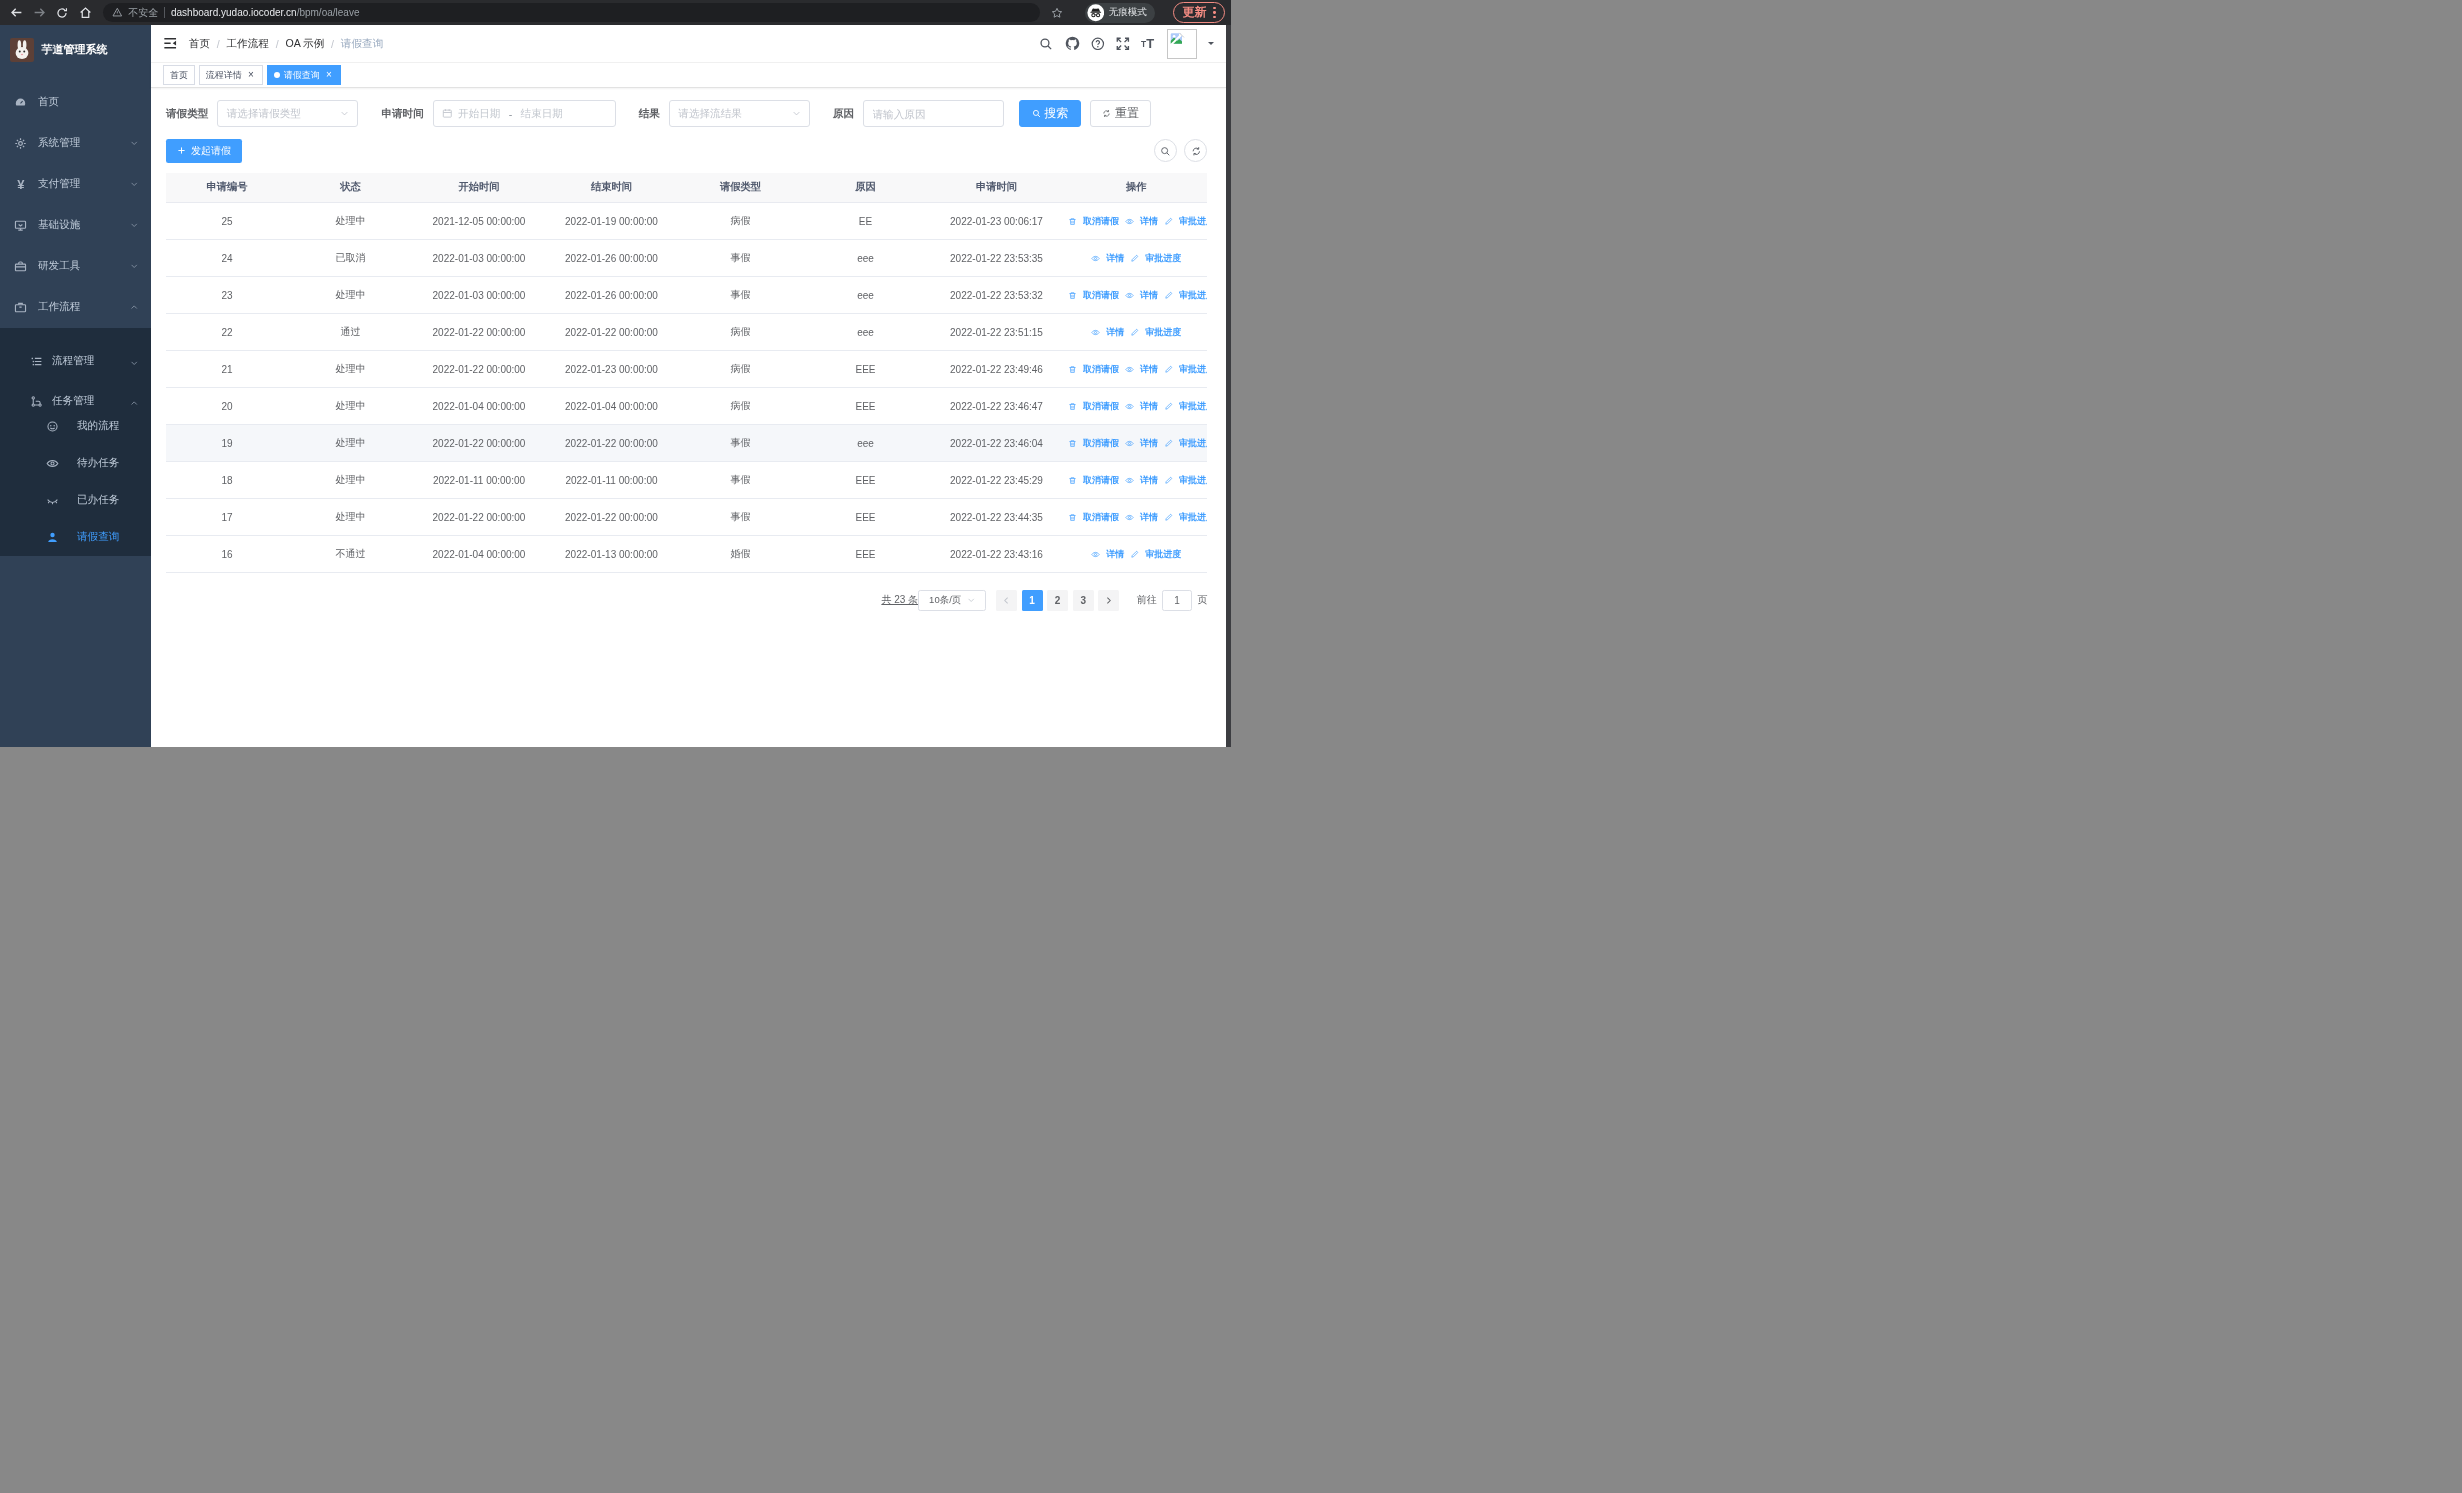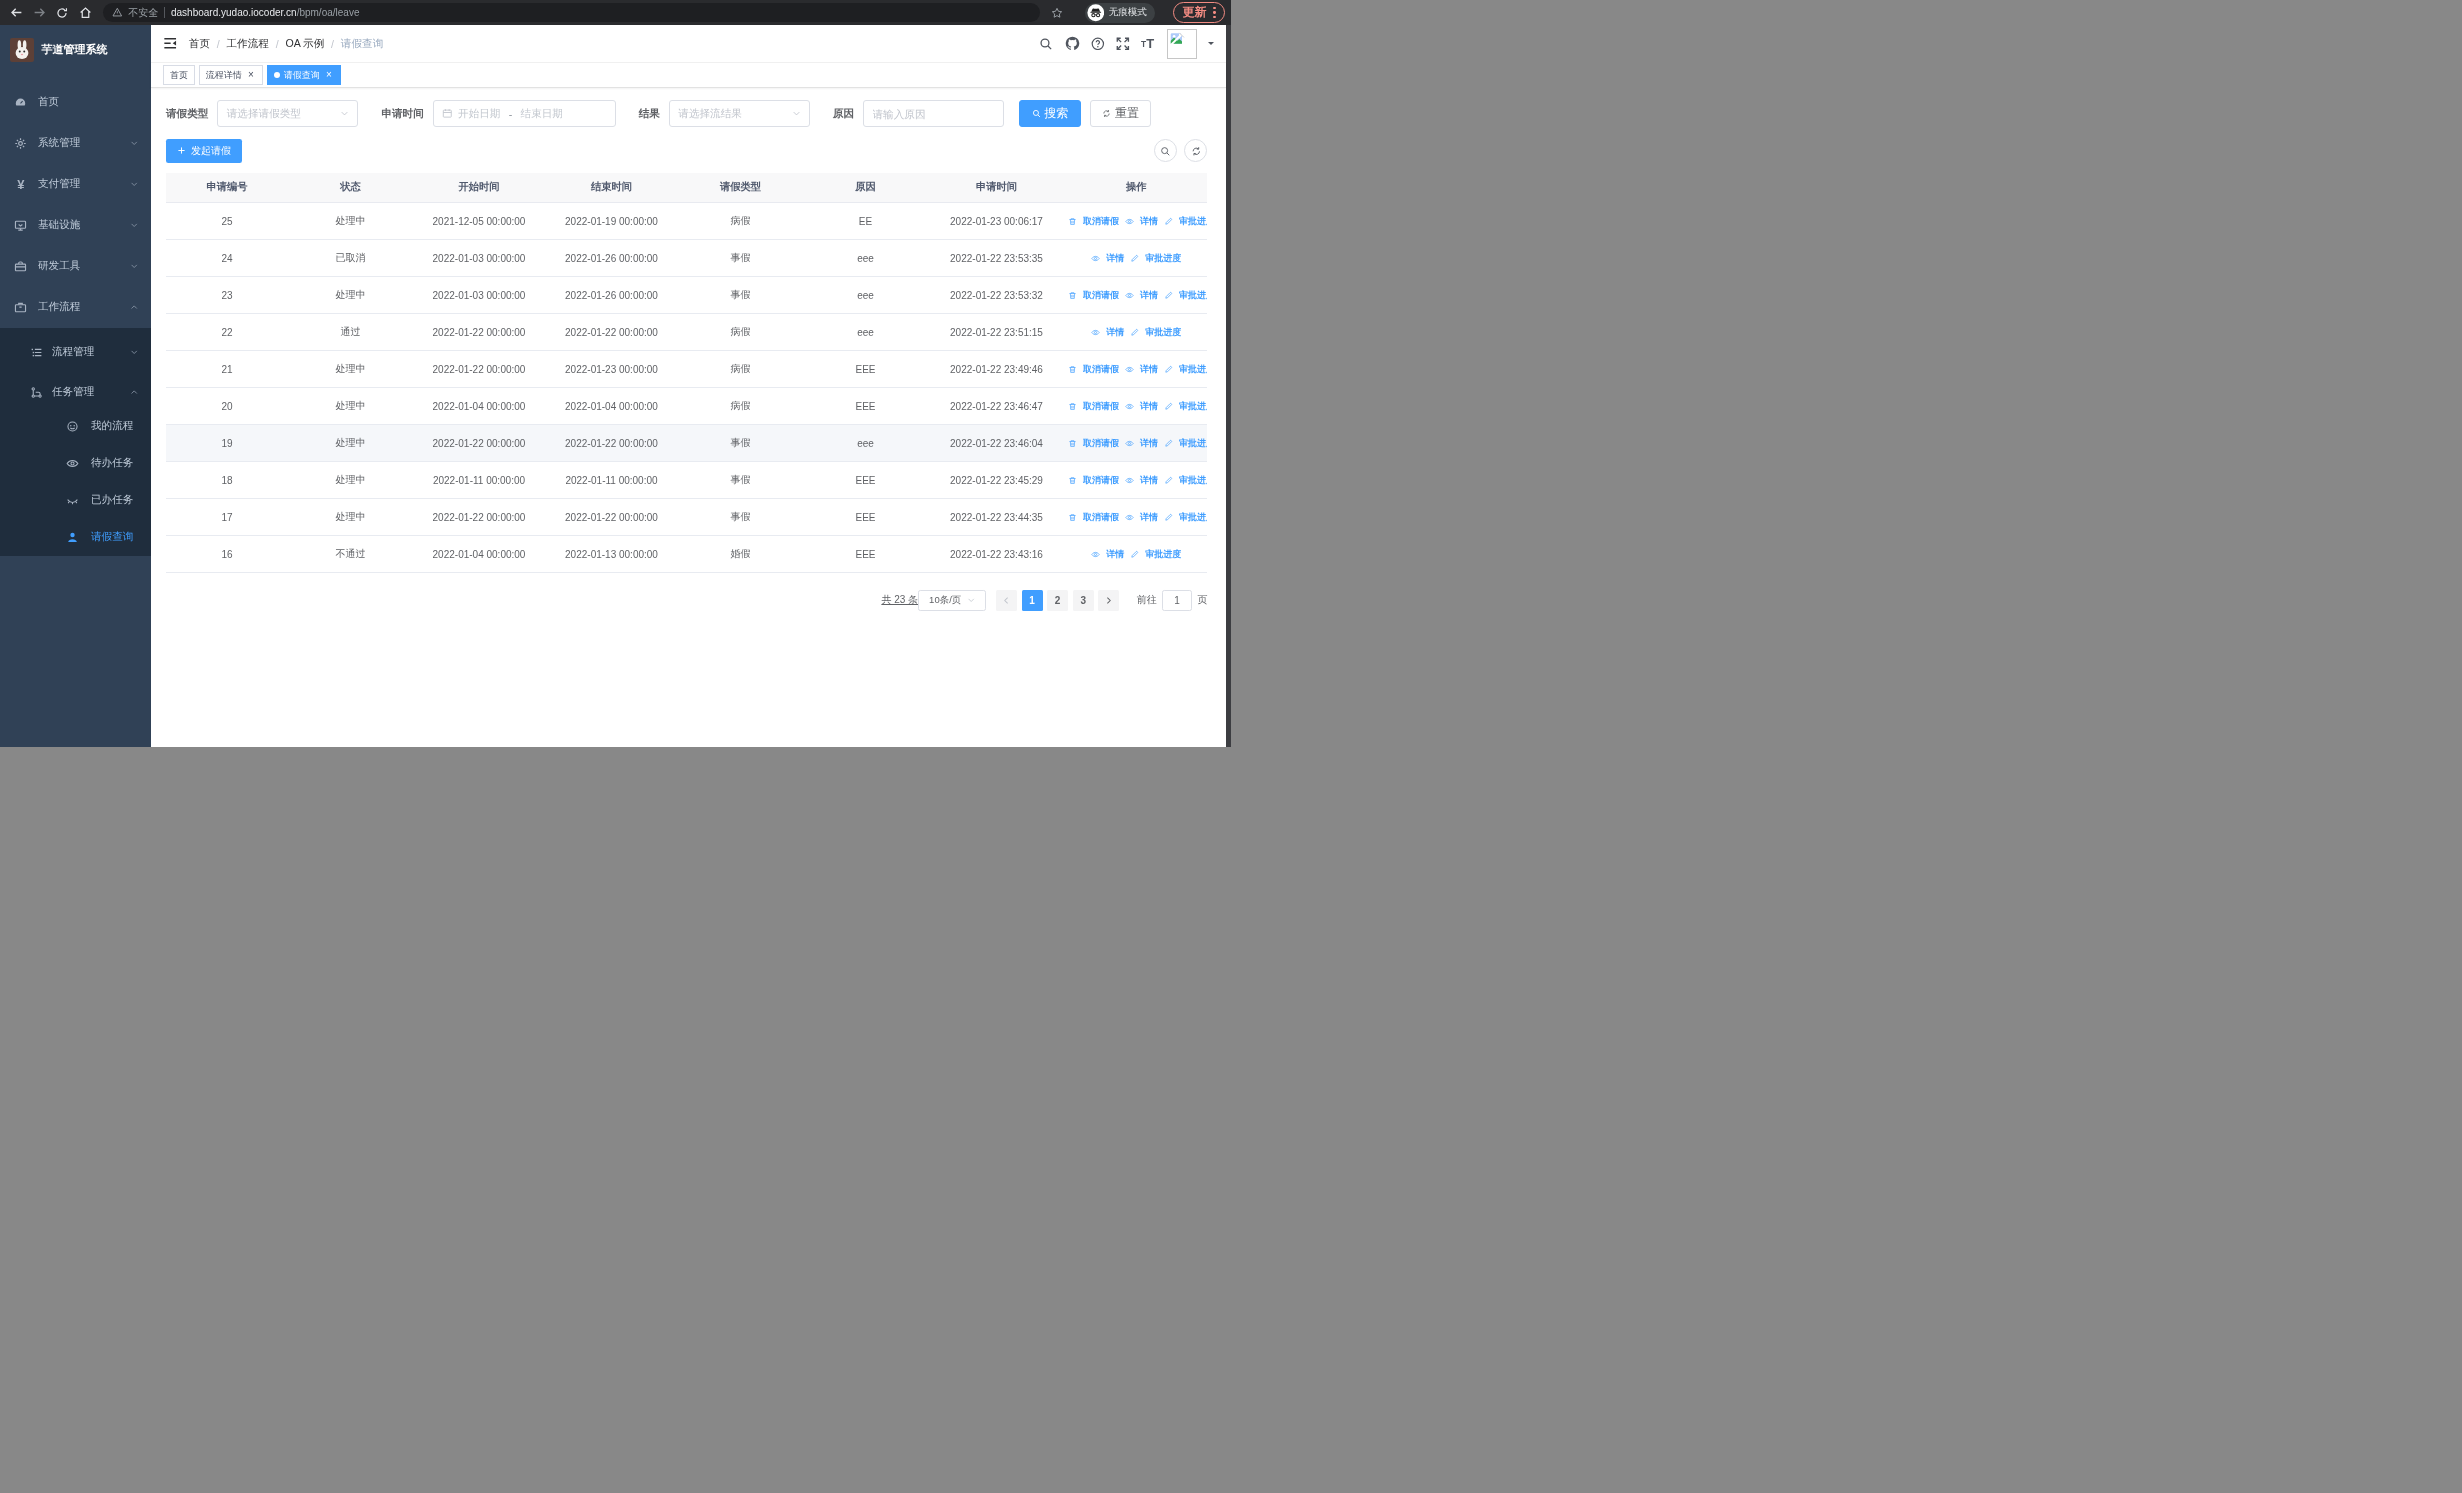--- a/index.html
+++ b/index.html
@@ -28,23 +28,23 @@
   
   .sidebar { flex:0 0 151px; width:151px; background:#304156; color:#bfcbd9; font-size:10.6px; display:flex; flex-direction:column; overflow:hidden; }
   .logo { height:49px; display:flex; align-items:center; gap:7.6px; padding:0 10px; }
   .logo-title { color:#fff; font-weight:700; font-size:11px; white-space:nowrap; }
   .menu { padding-top:7.6px; }
   .menu-item { height:41px; display:flex; align-items:center; gap:10.6px; padding:0 13px 0 14.4px; cursor:pointer; }
   .menu-item .lbl { flex:1; }
   .mi-icon { width:13px; height:13px; color:#a8b3c2; flex:0 0 13px; }
   .chev { color:#8a97a8; flex:0 0 auto; }
   .submenu { background:#1f2d3d; }
-  .sub-item { height:40px; display:flex; align-items:center; gap:9px; padding:9px 13px 0 30px; cursor:pointer; }
+  .sub-item { height:40px; display:flex; align-items:flex-end; gap:9px; padding:9px 13px 0 30px; cursor:pointer; }
   .sub-item .lbl { flex:1; }
-  .task-item { height:37px; display:flex; align-items:center; gap:12px; padding-left:46px; cursor:pointer;margin-left:20px; }
+  .task-item { height:37px; display:flex; align-items:center; gap:18px; padding-left:46px; cursor:pointer; }
   .task-item.active, .task-item.active .mi-icon { color:#409eff; }
   .yen { font-size:13px; font-weight:700; color:#a8b3c2; width:13px; text-align:center; line-height:13px; }
 
   
   .main { flex:1; min-width:0; display:flex; flex-direction:column; background:#fff; margin-right:4.6px; }
   .navbar { flex:0 0 38px; display:flex; align-items:center; gap:11.4px; padding:0 12px; border-bottom:0.8px solid #f0f0f0; }
   .hamburger { color:#303133; cursor:pointer; display:flex; }
   .breadcrumb { flex:1; display:flex; align-items:center; gap:6.8px; font-size:10.6px; color:#303133; }
   .bc-sep { color:#c0c4cc; }
   .bc-last { color:#97a8be; }

